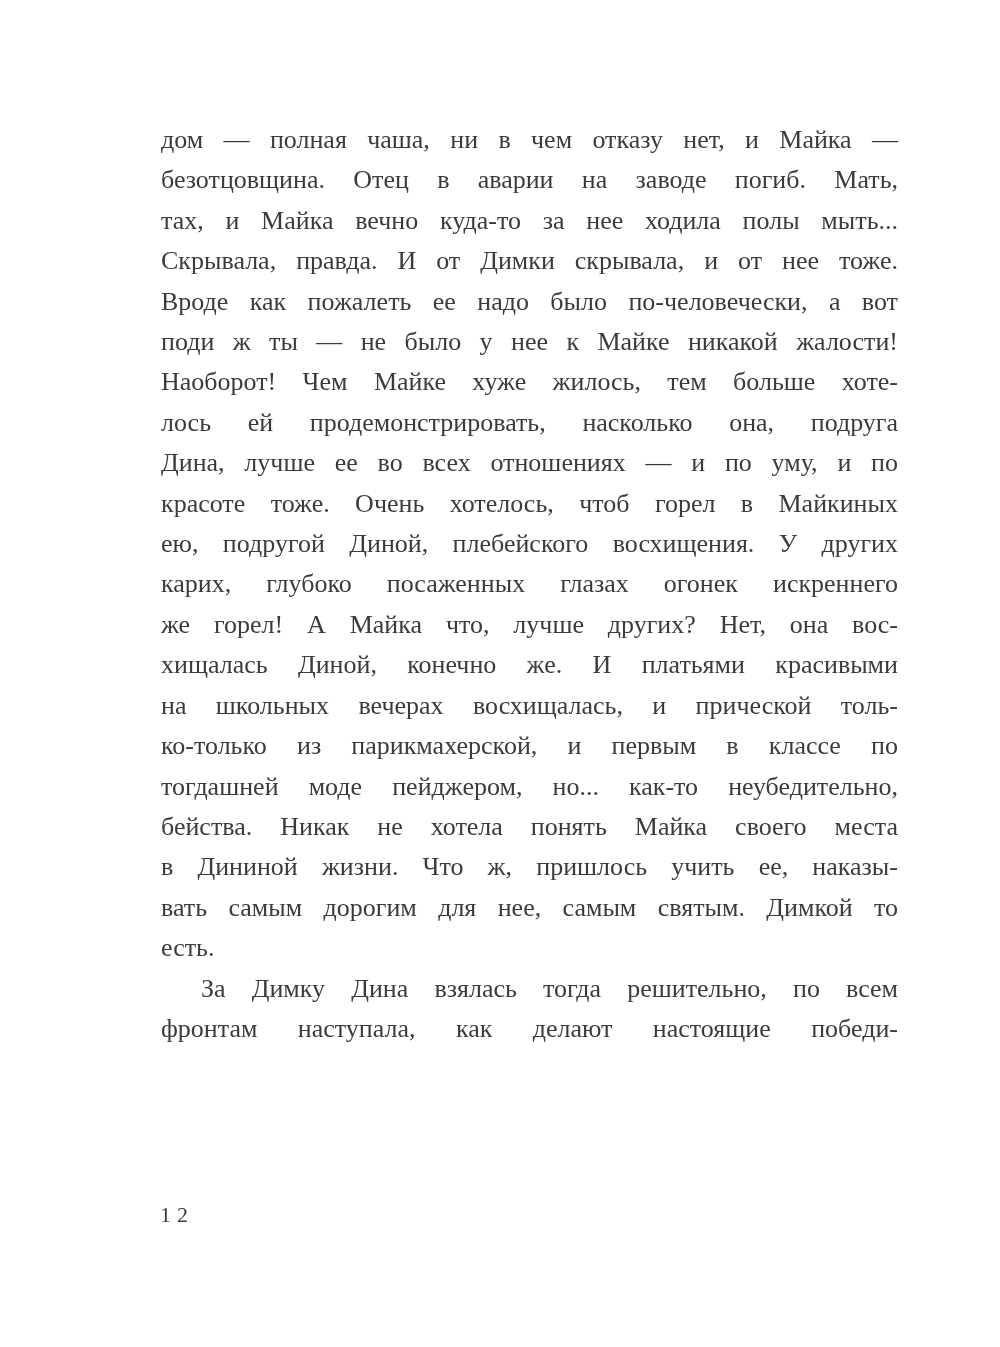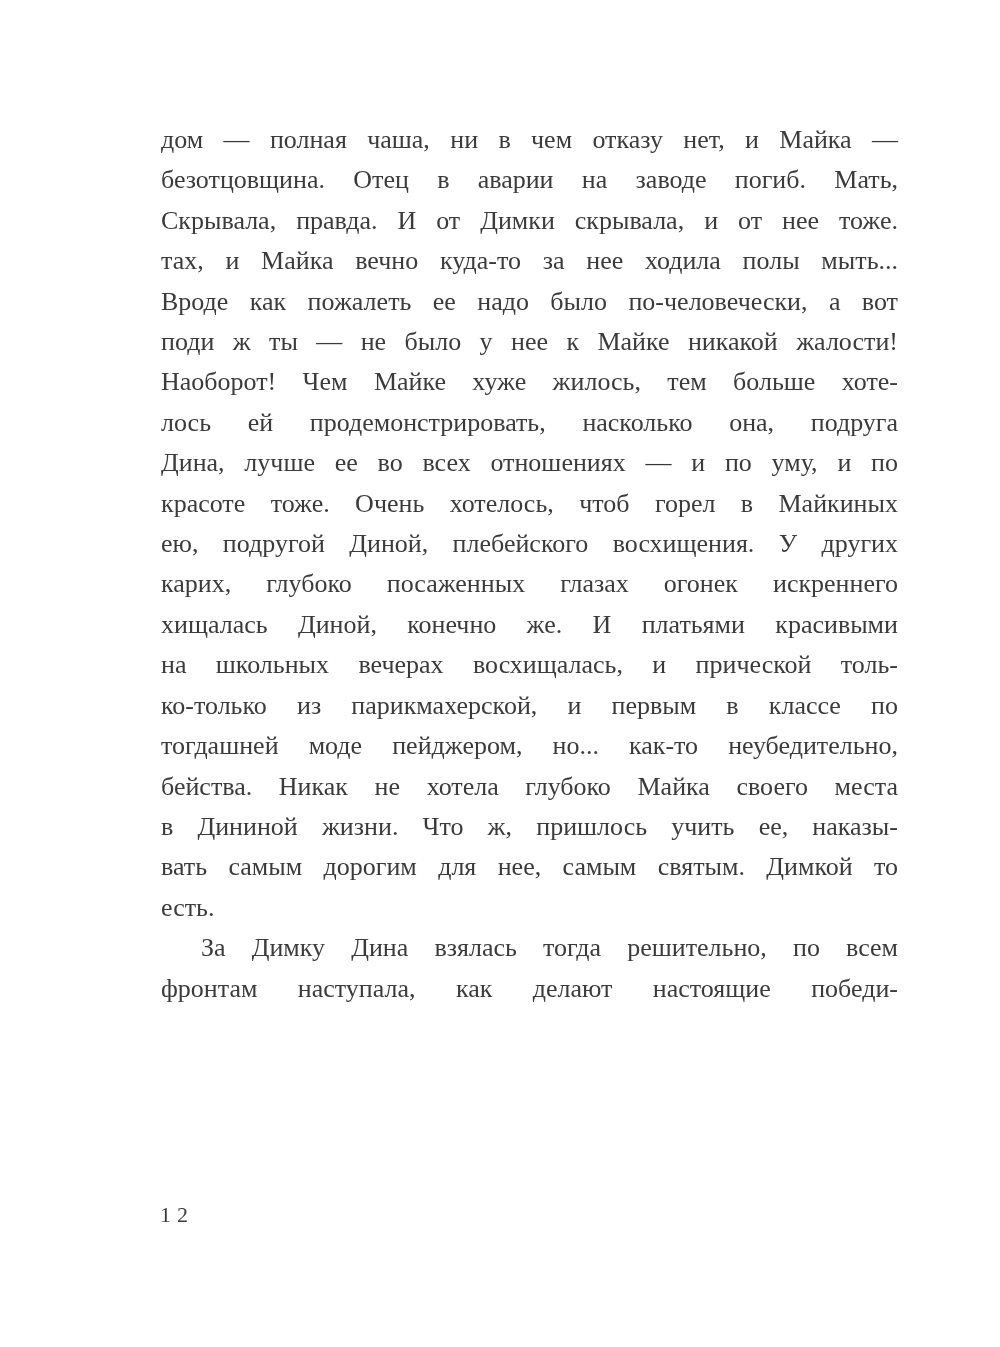--- a/index.html
+++ b/index.html
@@ -46,35 +46,36 @@
     color: #3b3b3b;
   }
 </style>
 </head>
 <body>
 
 <div class="book-page">
   <div class="text-block">
       <div class="line">дом — полная чаша, ни в чем отказу нет, и Майка —</div>
       <div class="line">безотцовщина. Отец в аварии на заводе погиб. Мать,</div>
+      <div class="line">тах, и Майка вечно куда-то за нее ходила полы мыть...</div>
       <div class="line">Скрывала, правда. И от Димки скрывала, и от нее тоже.</div>
-      <div class="line">тах, и Майка вечно куда-то за нее ходила полы мыть...</div>
       <div class="line">Вроде как пожалеть ее надо было по-человечески, а вот</div>
       <div class="line">поди ж ты — не было у нее к Майке никакой жалости!</div>
       <div class="line">Наоборот! Чем Майке хуже жилось, тем больше хоте-</div>
       <div class="line">лось ей продемонстрировать, насколько она, подруга</div>
       <div class="line">Дина, лучше ее во всех отношениях — и по уму, и по</div>
       <div class="line">красоте тоже. Очень хотелось, чтоб горел в Майкиных</div>
       <div class="line">ею, подругой Диной, плебейского восхищения. У других</div>
       <div class="line">карих, глубоко посаженных глазах огонек искреннего</div>
+      <div class="line">же горел! А Майка что, лучше других? Нет, она вос-</div>
       <div class="line">хищалась Диной, конечно же. И платьями красивыми</div>
       <div class="line">на школьных вечерах восхищалась, и прической толь-</div>
       <div class="line">ко-только из парикмахерской, и первым в классе по</div>
       <div class="line">тогдашней моде пейджером, но... как-то неубедительно,</div>
-      <div class="line">бейства. Никак не хотела глубоко Майка своего места</div>
+      <div class="line">бейства. Никак не хотела понять Майка своего места</div>
       <div class="line">в Дининой жизни. Что ж, пришлось учить ее, наказы-</div>
       <div class="line">вать самым дорогим для нее, самым святым. Димкой то</div>
       <div class="line last">есть.</div>
       <div class="line indent">За Димку Дина взялась тогда решительно, по всем</div>
       <div class="line">фронтам наступала, как делают настоящие победи-</div>
     </div>
   <div class="page-number">12</div>
 </div>
 
 </body></html>

